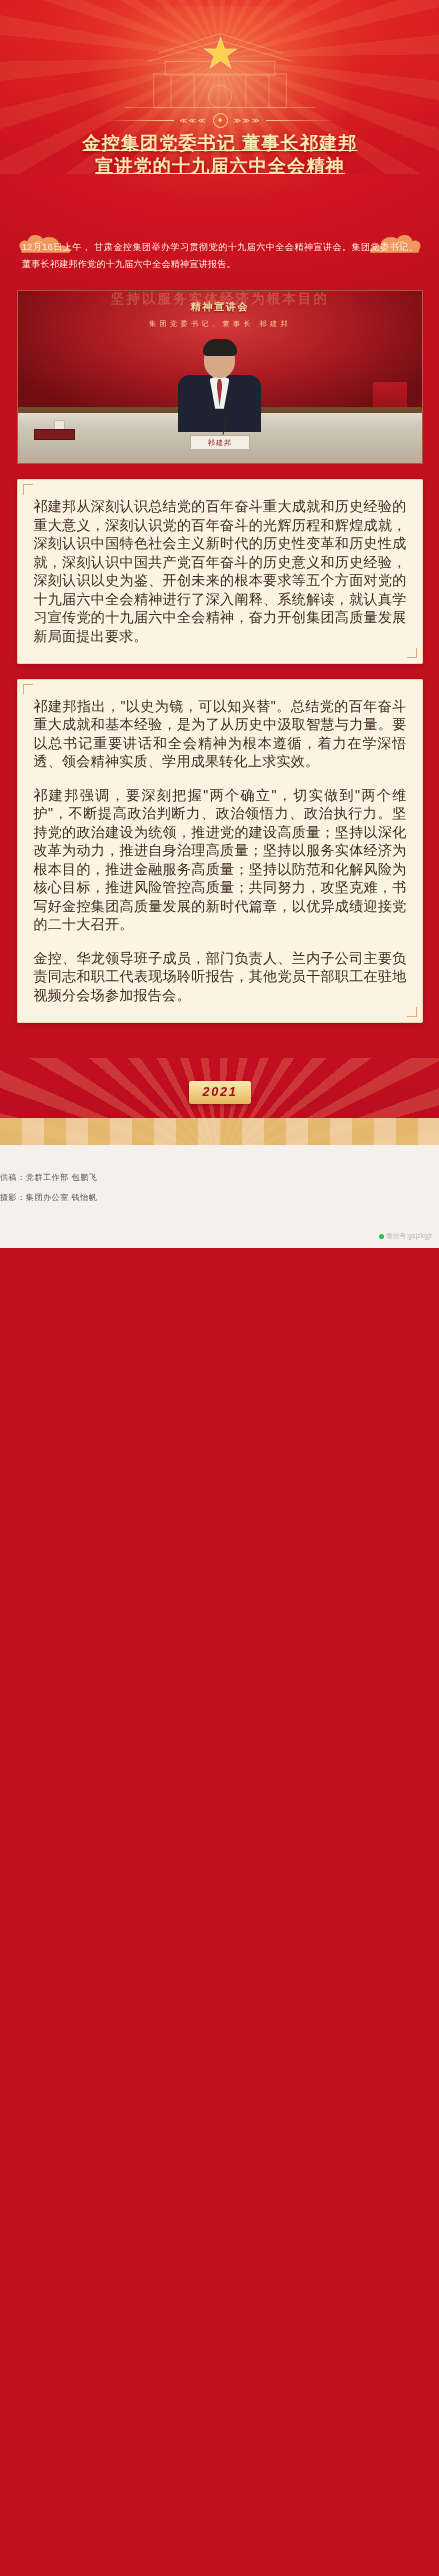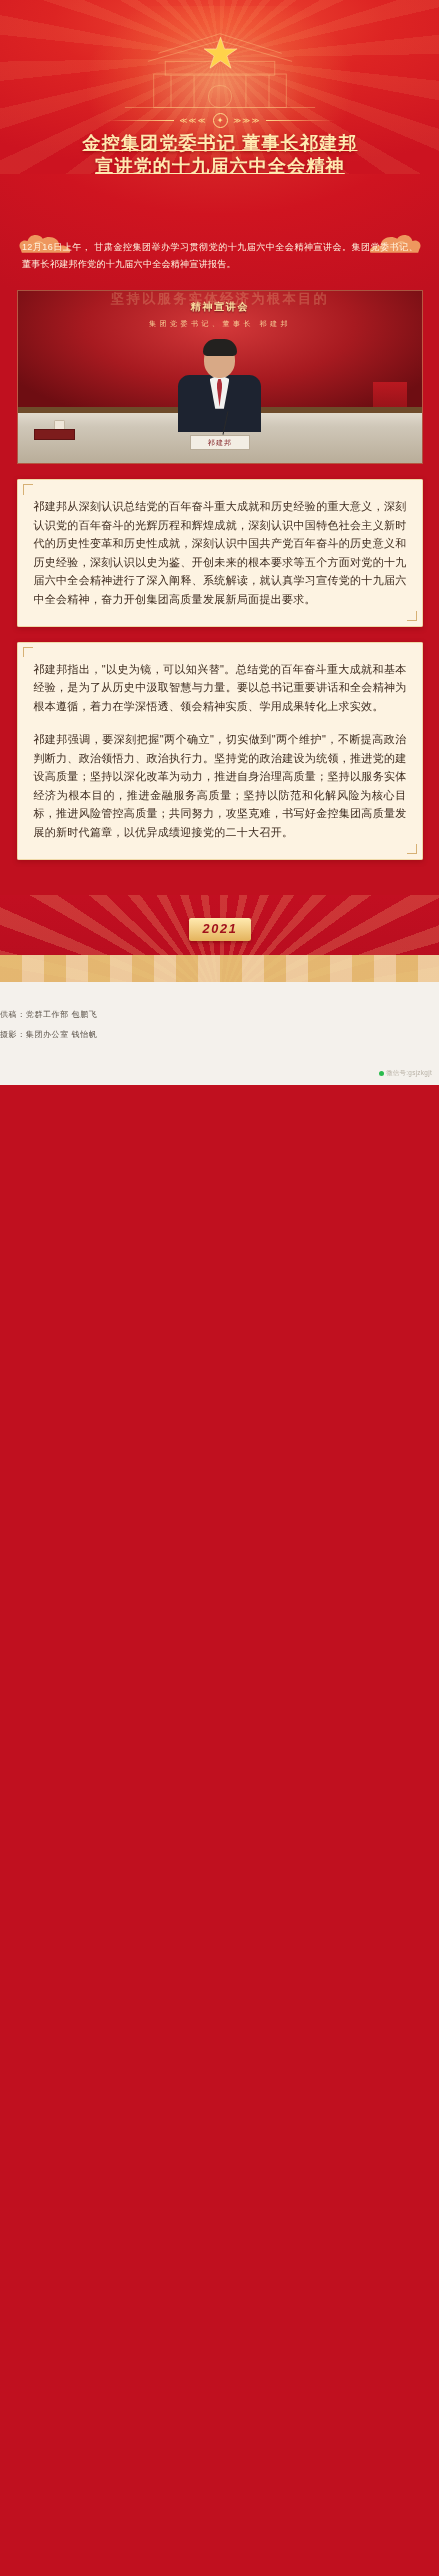--- a/index.html
+++ b/index.html
@@ -198,21 +198,21 @@
     box-shadow: 0 1.2px 5.8px rgba(90,0,0,.25);
   }
   .card:before, .card:after {
     content: ""; position: absolute; width: 9.3px; height: 9.3px;
     border-color: #d6b074; border-style: solid;
   }
   .card:before { left: 4.6px; top: 4.6px; border-width: 0.6px 0 0 0.6px; }
   .card:after  { right: 4.6px; bottom: 4.6px; border-width: 0 0.6px 0.6px 0; }
   .card p {
     color: #3c2a1e;
-    font-size: 11px;
+    font-size: 14px;
     line-height: 18.5px;
     letter-spacing: 0.3px;
     text-align: justify;
   }
   .card p + p { margin-top: 15px; }
 
   
   .year-band {
     position: relative;
     margin-top: 35px;
@@ -341,20 +341,21 @@
     <div class="nameplate">祁建邦</div>
   </div>
 
   <div class="card">
     <p>祁建邦从深刻认识总结党的百年奋斗重大成就和历史经验的重大意义，深刻认识党的百年奋斗的光辉历程和辉煌成就，深刻认识中国特色社会主义新时代的历史性变革和历史性成就，深刻认识中国共产党百年奋斗的历史意义和历史经验，深刻认识以史为鉴、开创未来的根本要求等五个方面对党的十九届六中全会精神进行了深入阐释、系统解读，就认真学习宣传党的十九届六中全会精神，奋力开创集团高质量发展新局面提出要求。</p>
   </div>
 
   <div class="card">
     <p>祁建邦指出，"以史为镜，可以知兴替"。总结党的百年奋斗重大成就和基本经验，是为了从历史中汲取智慧与力量。要以总书记重要讲话和全会精神为根本遵循，着力在学深悟透、领会精神实质、学用成果转化上求实效。</p>
     <p>祁建邦强调，要深刻把握"两个确立"，切实做到"两个维护"，不断提高政治判断力、政治领悟力、政治执行力。坚持党的政治建设为统领，推进党的建设高质量；坚持以深化改革为动力，推进自身治理高质量；坚持以服务实体经济为根本目的，推进金融服务高质量；坚持以防范和化解风险为核心目标，推进风险管控高质量；共同努力，攻坚克难，书写好金控集团高质量发展的新时代篇章，以优异成绩迎接党的二十大召开。</p>
+    <p>金控、华龙领导班子成员，部门负责人、兰内子公司主要负责同志和职工代表现场聆听报告，其他党员干部职工在驻地视频分会场参加报告会。</p>
   </div>
 
   <div class="year-band">
     <div class="year-rays"></div>
     <div class="year-badge">2021</div>
     <div class="ribbon"></div>
   </div>
 
   <div class="footer">
     <div class="line">供稿：党群工作部 包鹏飞</div>

